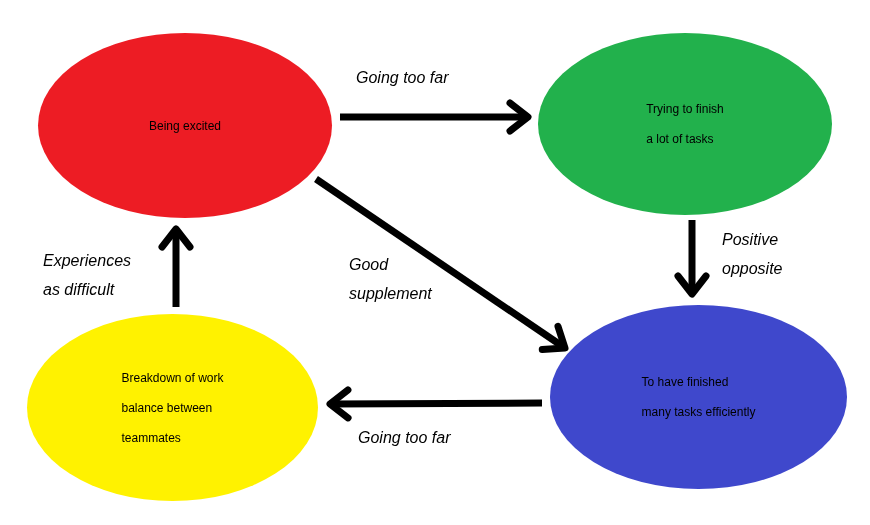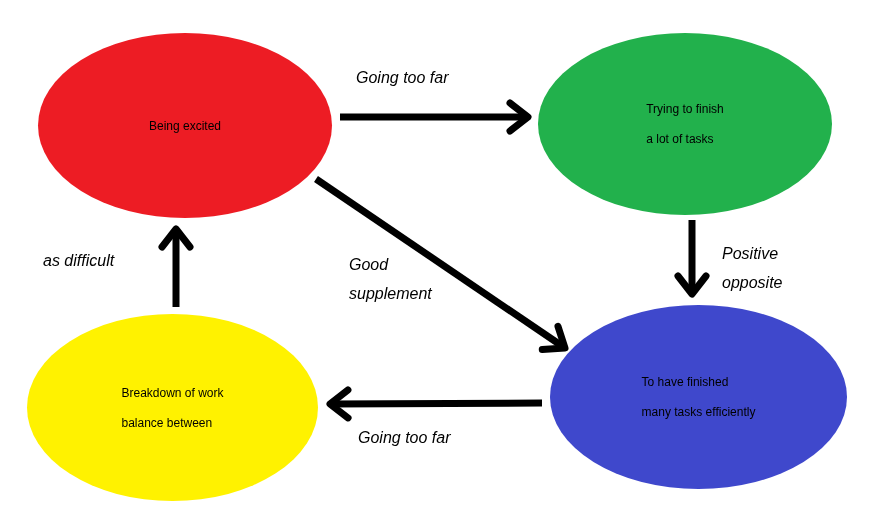--- a/index.html
+++ b/index.html
@@ -46,21 +46,21 @@
   .node-blue   { left: 550px; top: 305px; width: 297px; height: 184px; }
   .edge-label {
     position: absolute;
     font-size: 16px;
     font-style: italic;
     line-height: 29px;
     color: #000000;
     white-space: nowrap;
   }
   .label-going-top       { left: 356px; top: 63px; }
-  .label-positive        { left: 722px; top: 239px; }
+  .label-positive        { left: 722px; top: 225px; }
   .label-good-supplement { left: 349px; top: 250px; }
   .label-going-bottom    { left: 358px; top: 423px; }
   .label-experiences     { left: 43px;  top: 246px; }
 </style>
 </head>
 <body>
 
 <div class="canvas">
 
   <svg class="arrow-layer" width="870" height="525" viewBox="0 0 870 525">
@@ -93,20 +93,21 @@
     <div class="node-text">
       <div>To have finished</div>
       <div>many tasks efficiently</div>
     </div>
   </div>
 
   <div class="node node-yellow" style="background-color: rgb(255, 242, 0);">
     <div class="node-text">
       <div>Breakdown of work</div>
       <div>balance between</div>
+      <div>teammates</div>
     </div>
   </div>
 
   <div class="edge-label label-going-top">
     <div>Going too far</div>
   </div>
 
   <div class="edge-label label-positive">
     <div>Positive</div>
     <div>opposite</div>
@@ -115,16 +116,17 @@
   <div class="edge-label label-good-supplement">
     <div>Good</div>
     <div>supplement</div>
   </div>
 
   <div class="edge-label label-going-bottom">
     <div>Going too far</div>
   </div>
 
   <div class="edge-label label-experiences">
+    <div>Experiences</div>
     <div>as difficult</div>
   </div>
 
 </div>
 
 </body></html>

